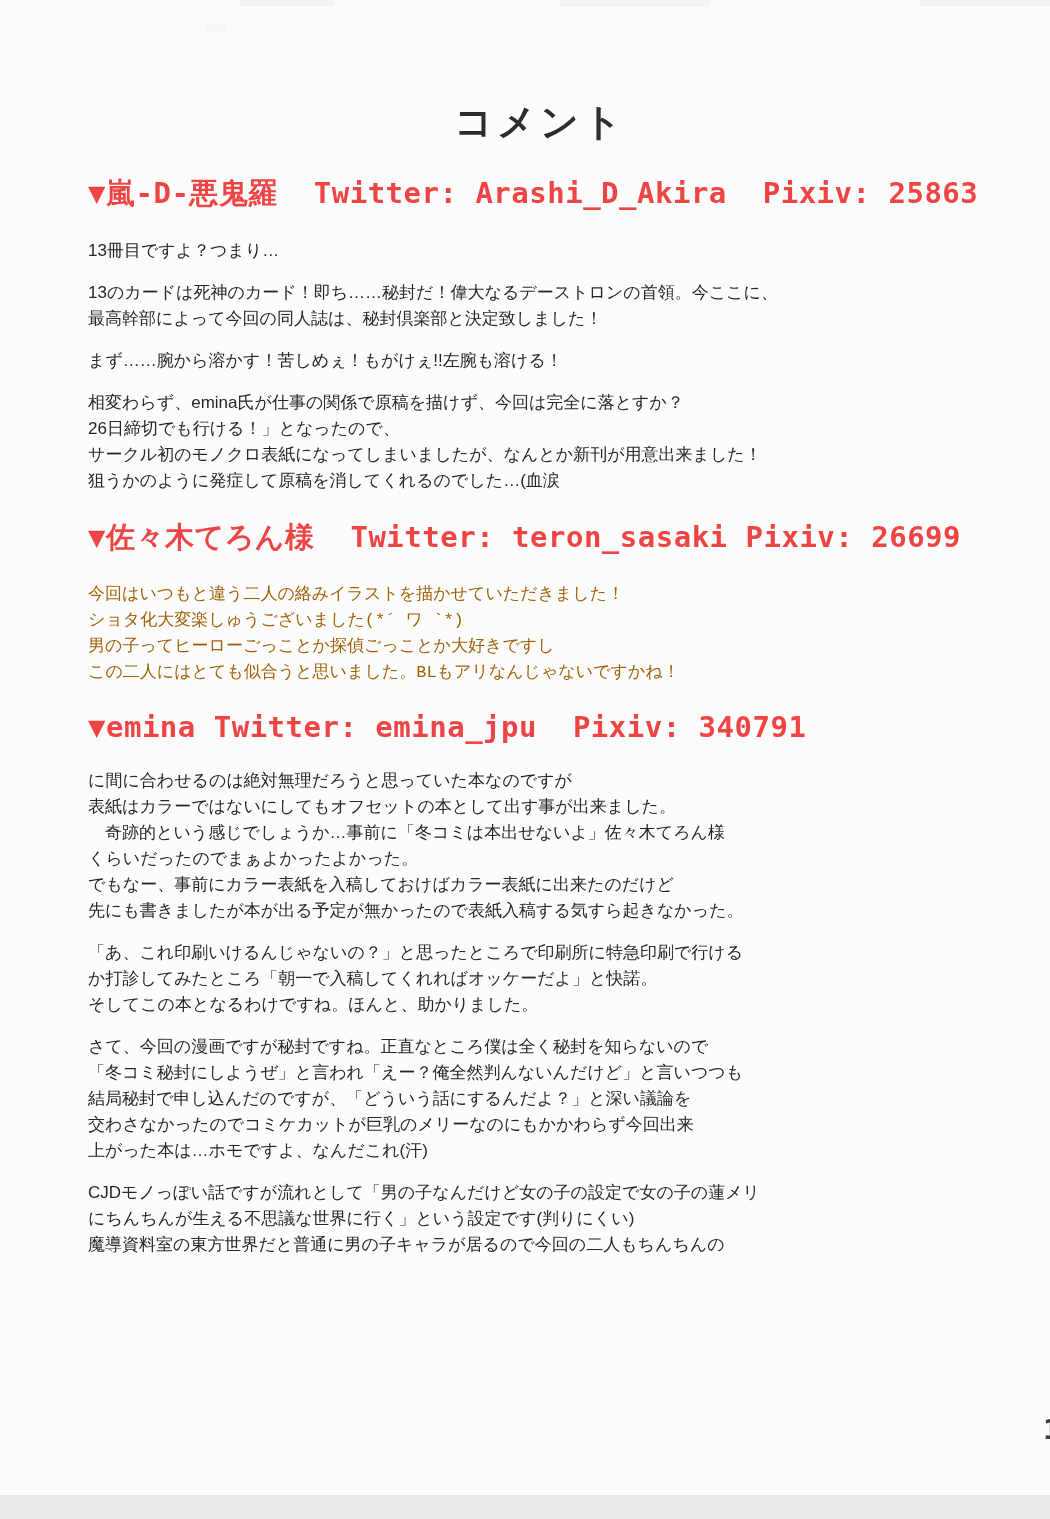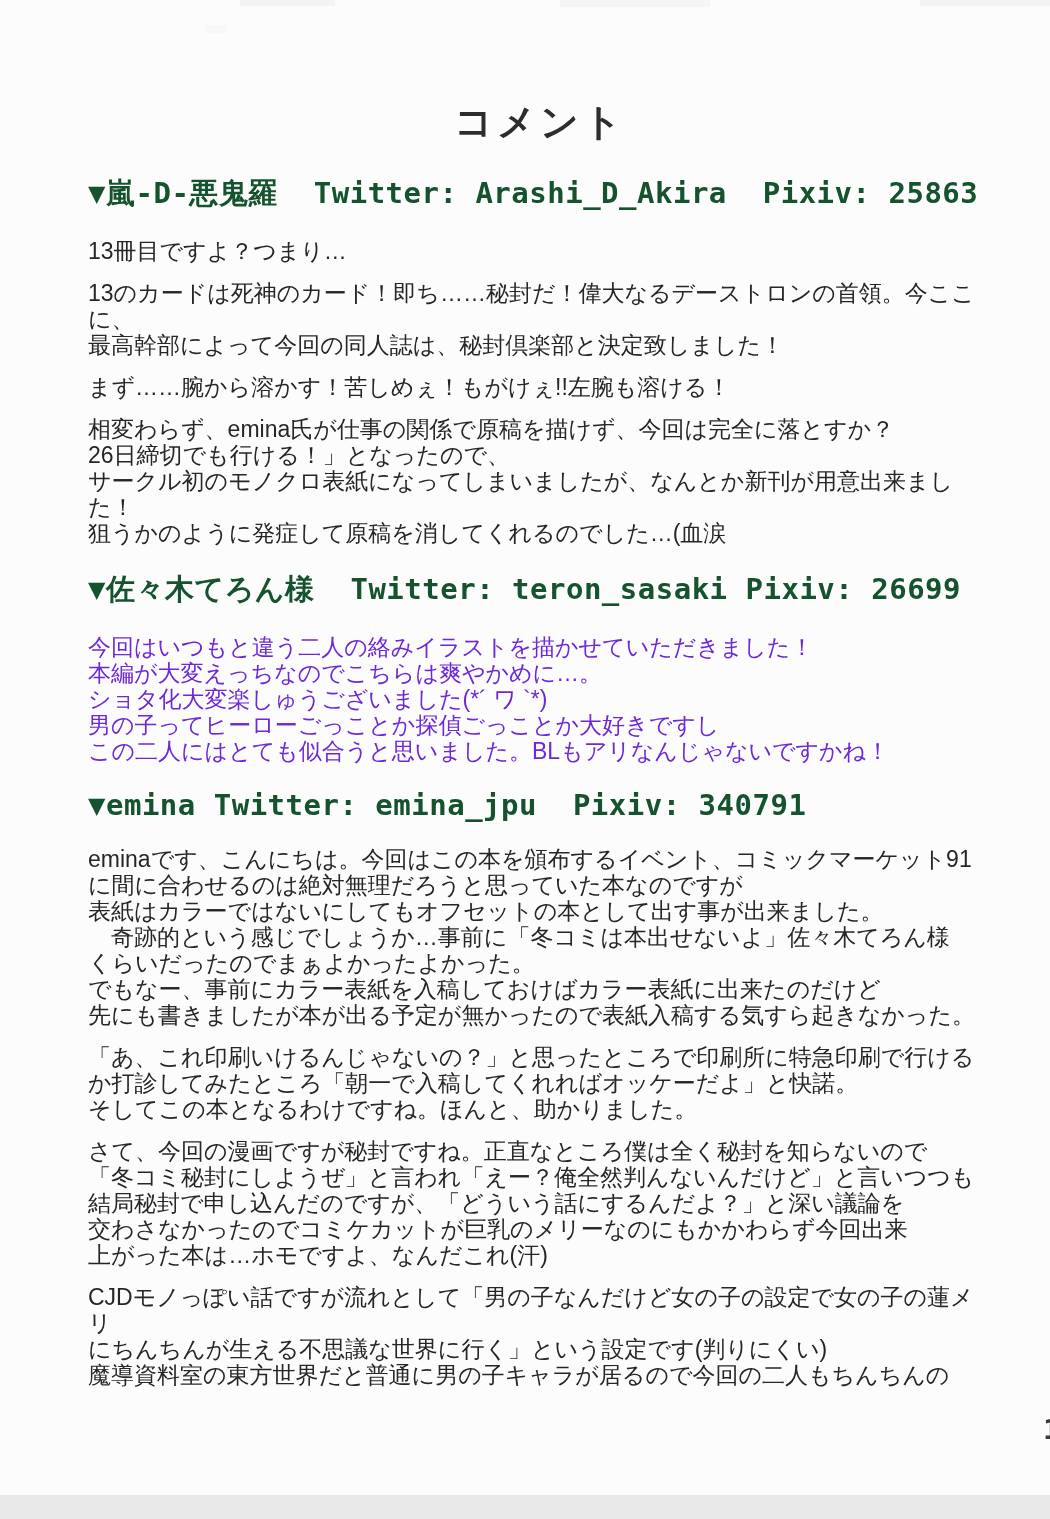--- a/index.html
+++ b/index.html
@@ -22,35 +22,35 @@
     font-weight: bold;
     letter-spacing: 4px;
     color: #2d2d2d;
   }
   .section { margin-top: 22px; }
   .section.first { margin-top: 15px; }
   .sec-header {
     font-family: "DejaVu Sans Mono", "Liberation Mono", monospace;
     font-size: 29px;
     font-weight: bold;
-    color: #14532d;
+    color: #ef4444;
     white-space: pre-wrap;
     letter-spacing: 0.5px;
   }
   .sec-body {
     margin-top: 2px;
-    font-size: 23px;
+    font-size: 17px;
     line-height: 26px;
   }
   .sec-body .para { margin: 0 0 16px 0; }
   .sec-body .para:last-child { margin-bottom: 0; }
   .sec-body .line { white-space: pre-wrap; min-height: 26px; }
   .serif-body .line {
-    font-family: Liberation Sans, sans-serif;
-    color: #6d28d9;
+    font-family: Liberation Mono, monospace;
+    color: #a16207;
   }
   .page-number {
     position: absolute;
     top: 1415px;
     right: -9px;          
     font-size: 26px;
     font-weight: bold;
     color: #3a3a3a;
     font-family: "DejaVu Sans Mono", "Liberation Mono", monospace;
   }
@@ -95,33 +95,31 @@
             <div class="line">狙うかのように発症して原稿を消してくれるのでした…(血涙</div>
           </div>
         </div>
     </section>
 
     <section class="section">
       <h2 class="sec-header">▼佐々木てろん様  Twitter: teron_sasaki Pixiv: 26699</h2>
       <div class="sec-body serif-body">
           <div class="para">
             <div class="line">今回はいつもと違う二人の絡みイラストを描かせていただきました！</div>
-            <div class="line">本編が大変えっちなのでこちらは爽やかめに…。</div>
             <div class="line">ショタ化大変楽しゅうございました(*´ ワ `*)</div>
             <div class="line">男の子ってヒーローごっことか探偵ごっことか大好きですし</div>
             <div class="line">この二人にはとても似合うと思いました。BLもアリなんじゃないですかね！</div>
           </div>
         </div>
     </section>
 
     <section class="section">
       <h2 class="sec-header">▼emina Twitter: emina_jpu  Pixiv: 340791</h2>
       <div class="sec-body">
           <div class="para">
-            <div class="line">eminaです、こんにちは。今回はこの本を頒布するイベント、コミックマーケット91</div>
             <div class="line">に間に合わせるのは絶対無理だろうと思っていた本なのですが</div>
             <div class="line">表紙はカラーではないにしてもオフセットの本として出す事が出来ました。</div>
             <div class="line">　奇跡的という感じでしょうか…事前に「冬コミは本出せないよ」佐々木てろん様</div>
             <div class="line">くらいだったのでまぁよかったよかった。</div>
             <div class="line">でもなー、事前にカラー表紙を入稿しておけばカラー表紙に出来たのだけど</div>
             <div class="line">先にも書きましたが本が出る予定が無かったので表紙入稿する気すら起きなかった。</div>
           </div>
           <div class="para">
             <div class="line">「あ、これ印刷いけるんじゃないの？」と思ったところで印刷所に特急印刷で行ける</div>
             <div class="line">か打診してみたところ「朝一で入稿してくれればオッケーだよ」と快諾。</div>

